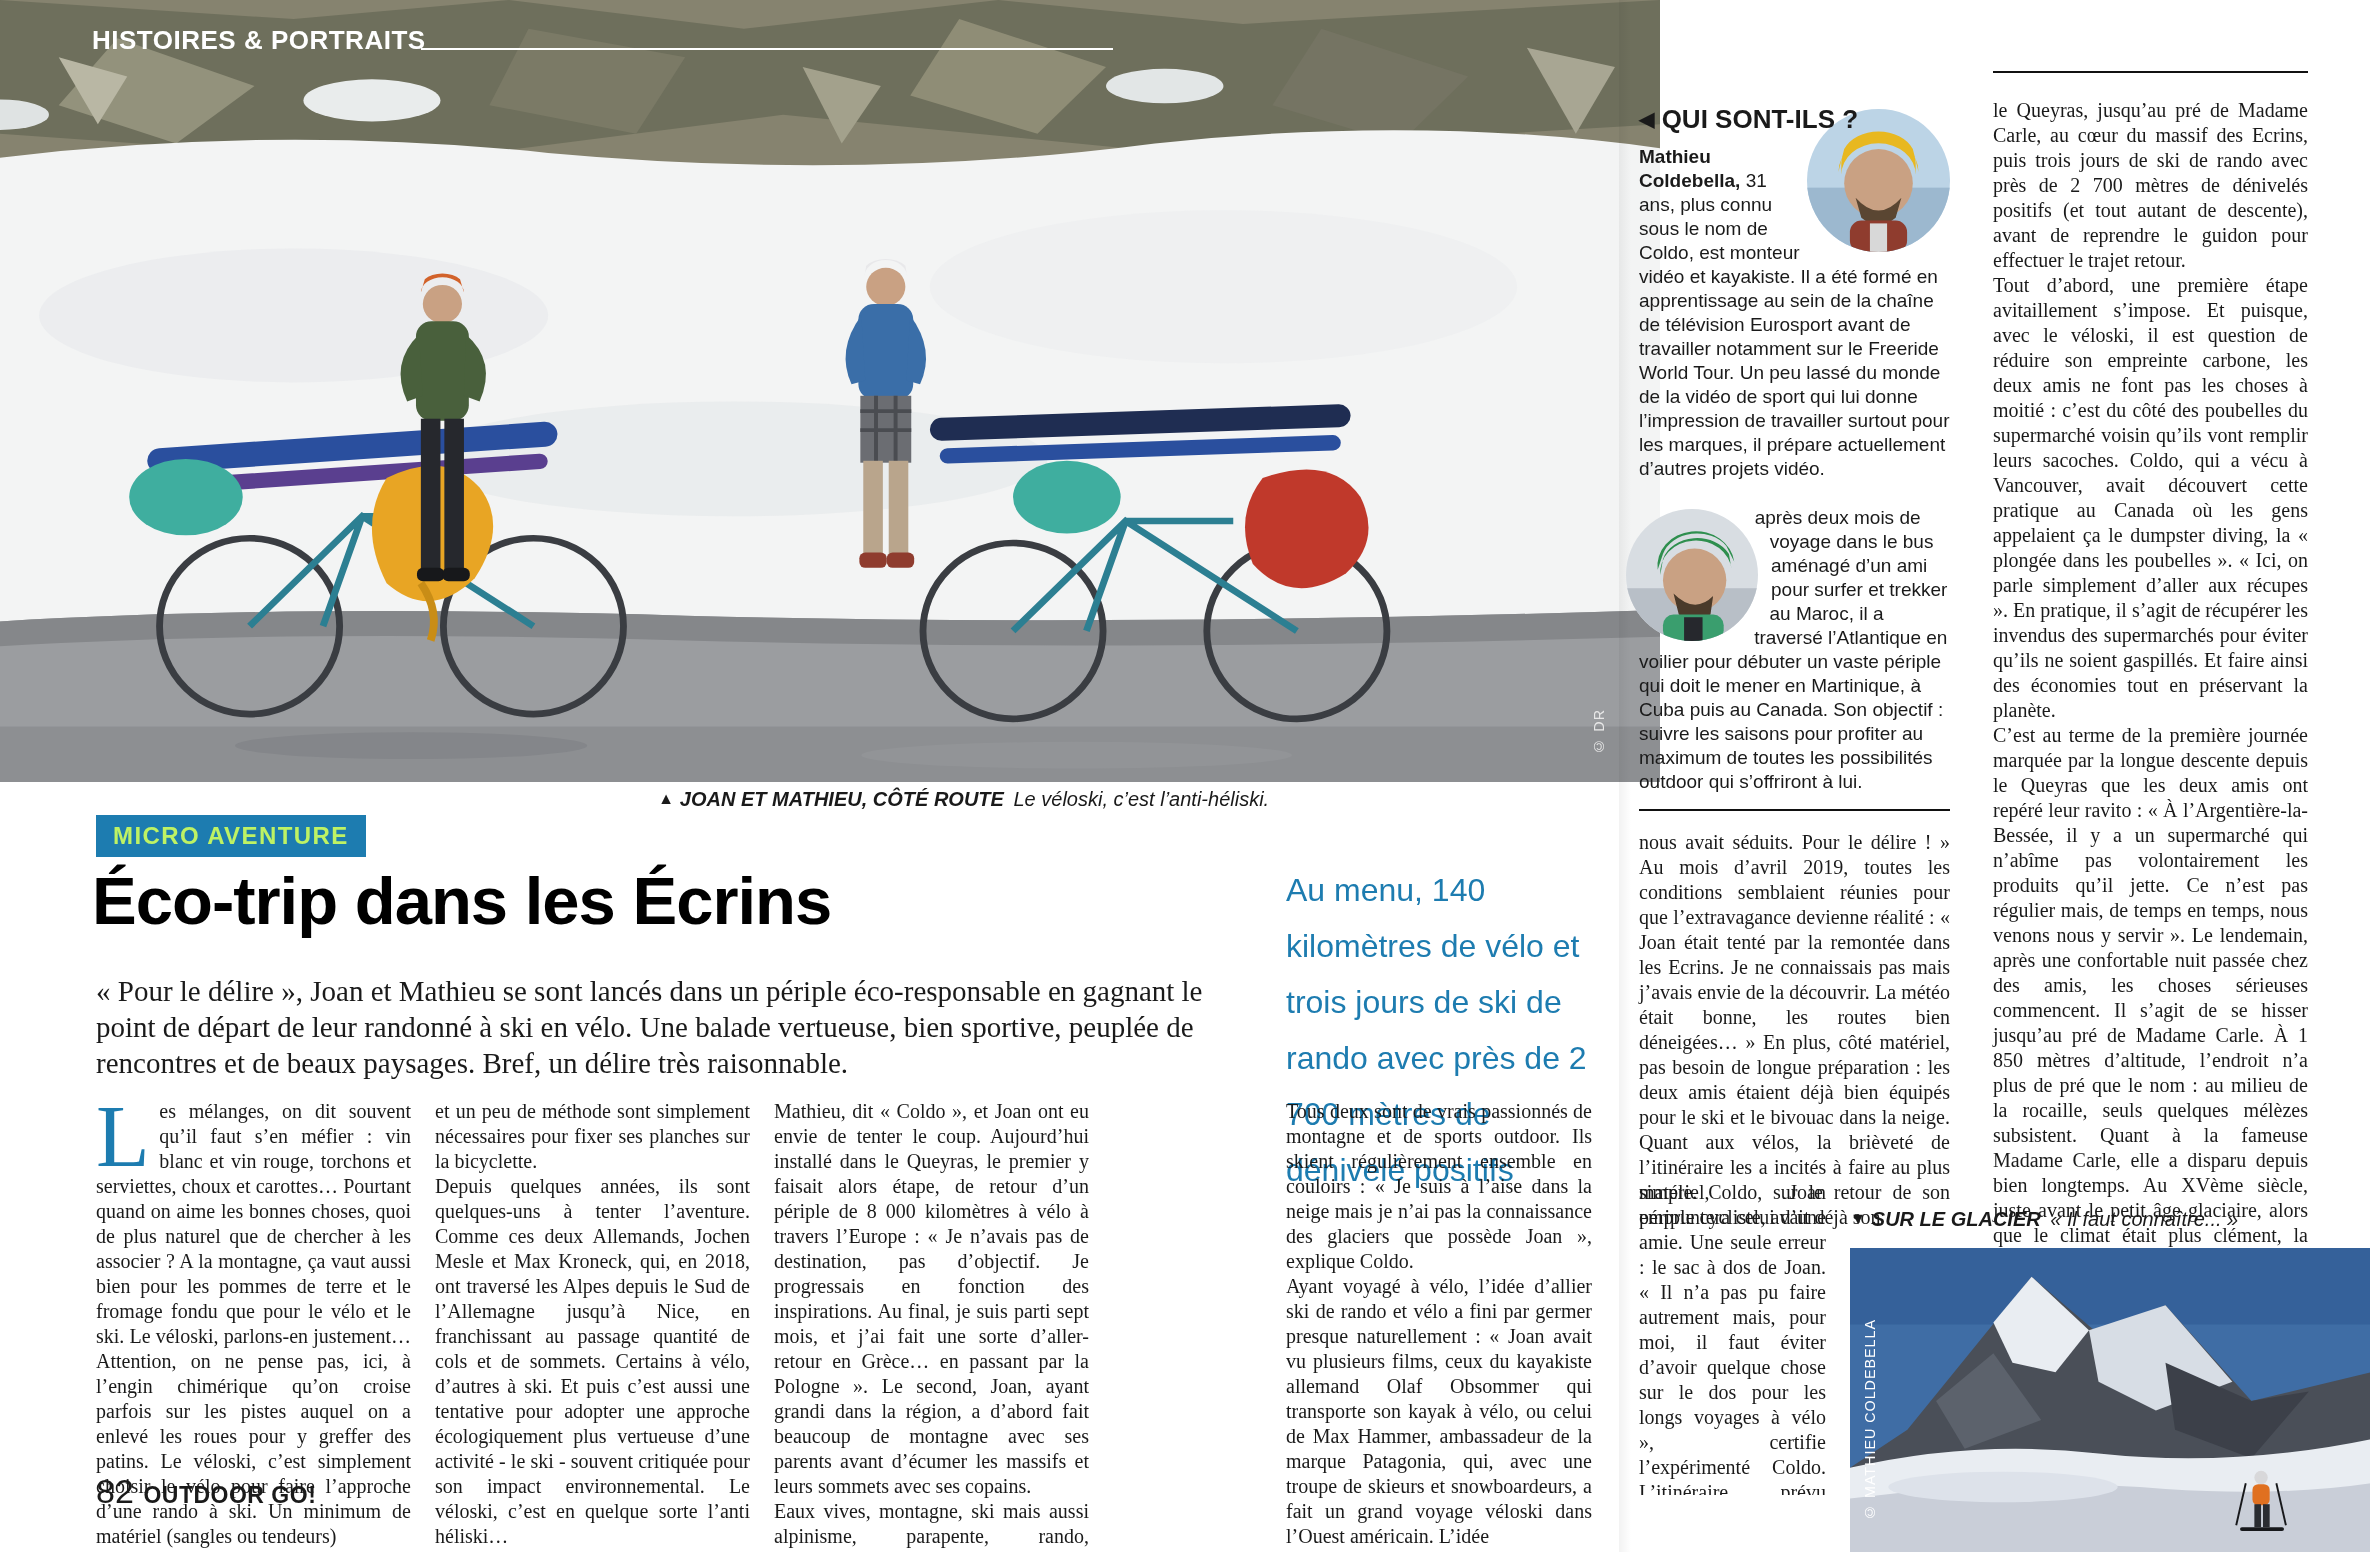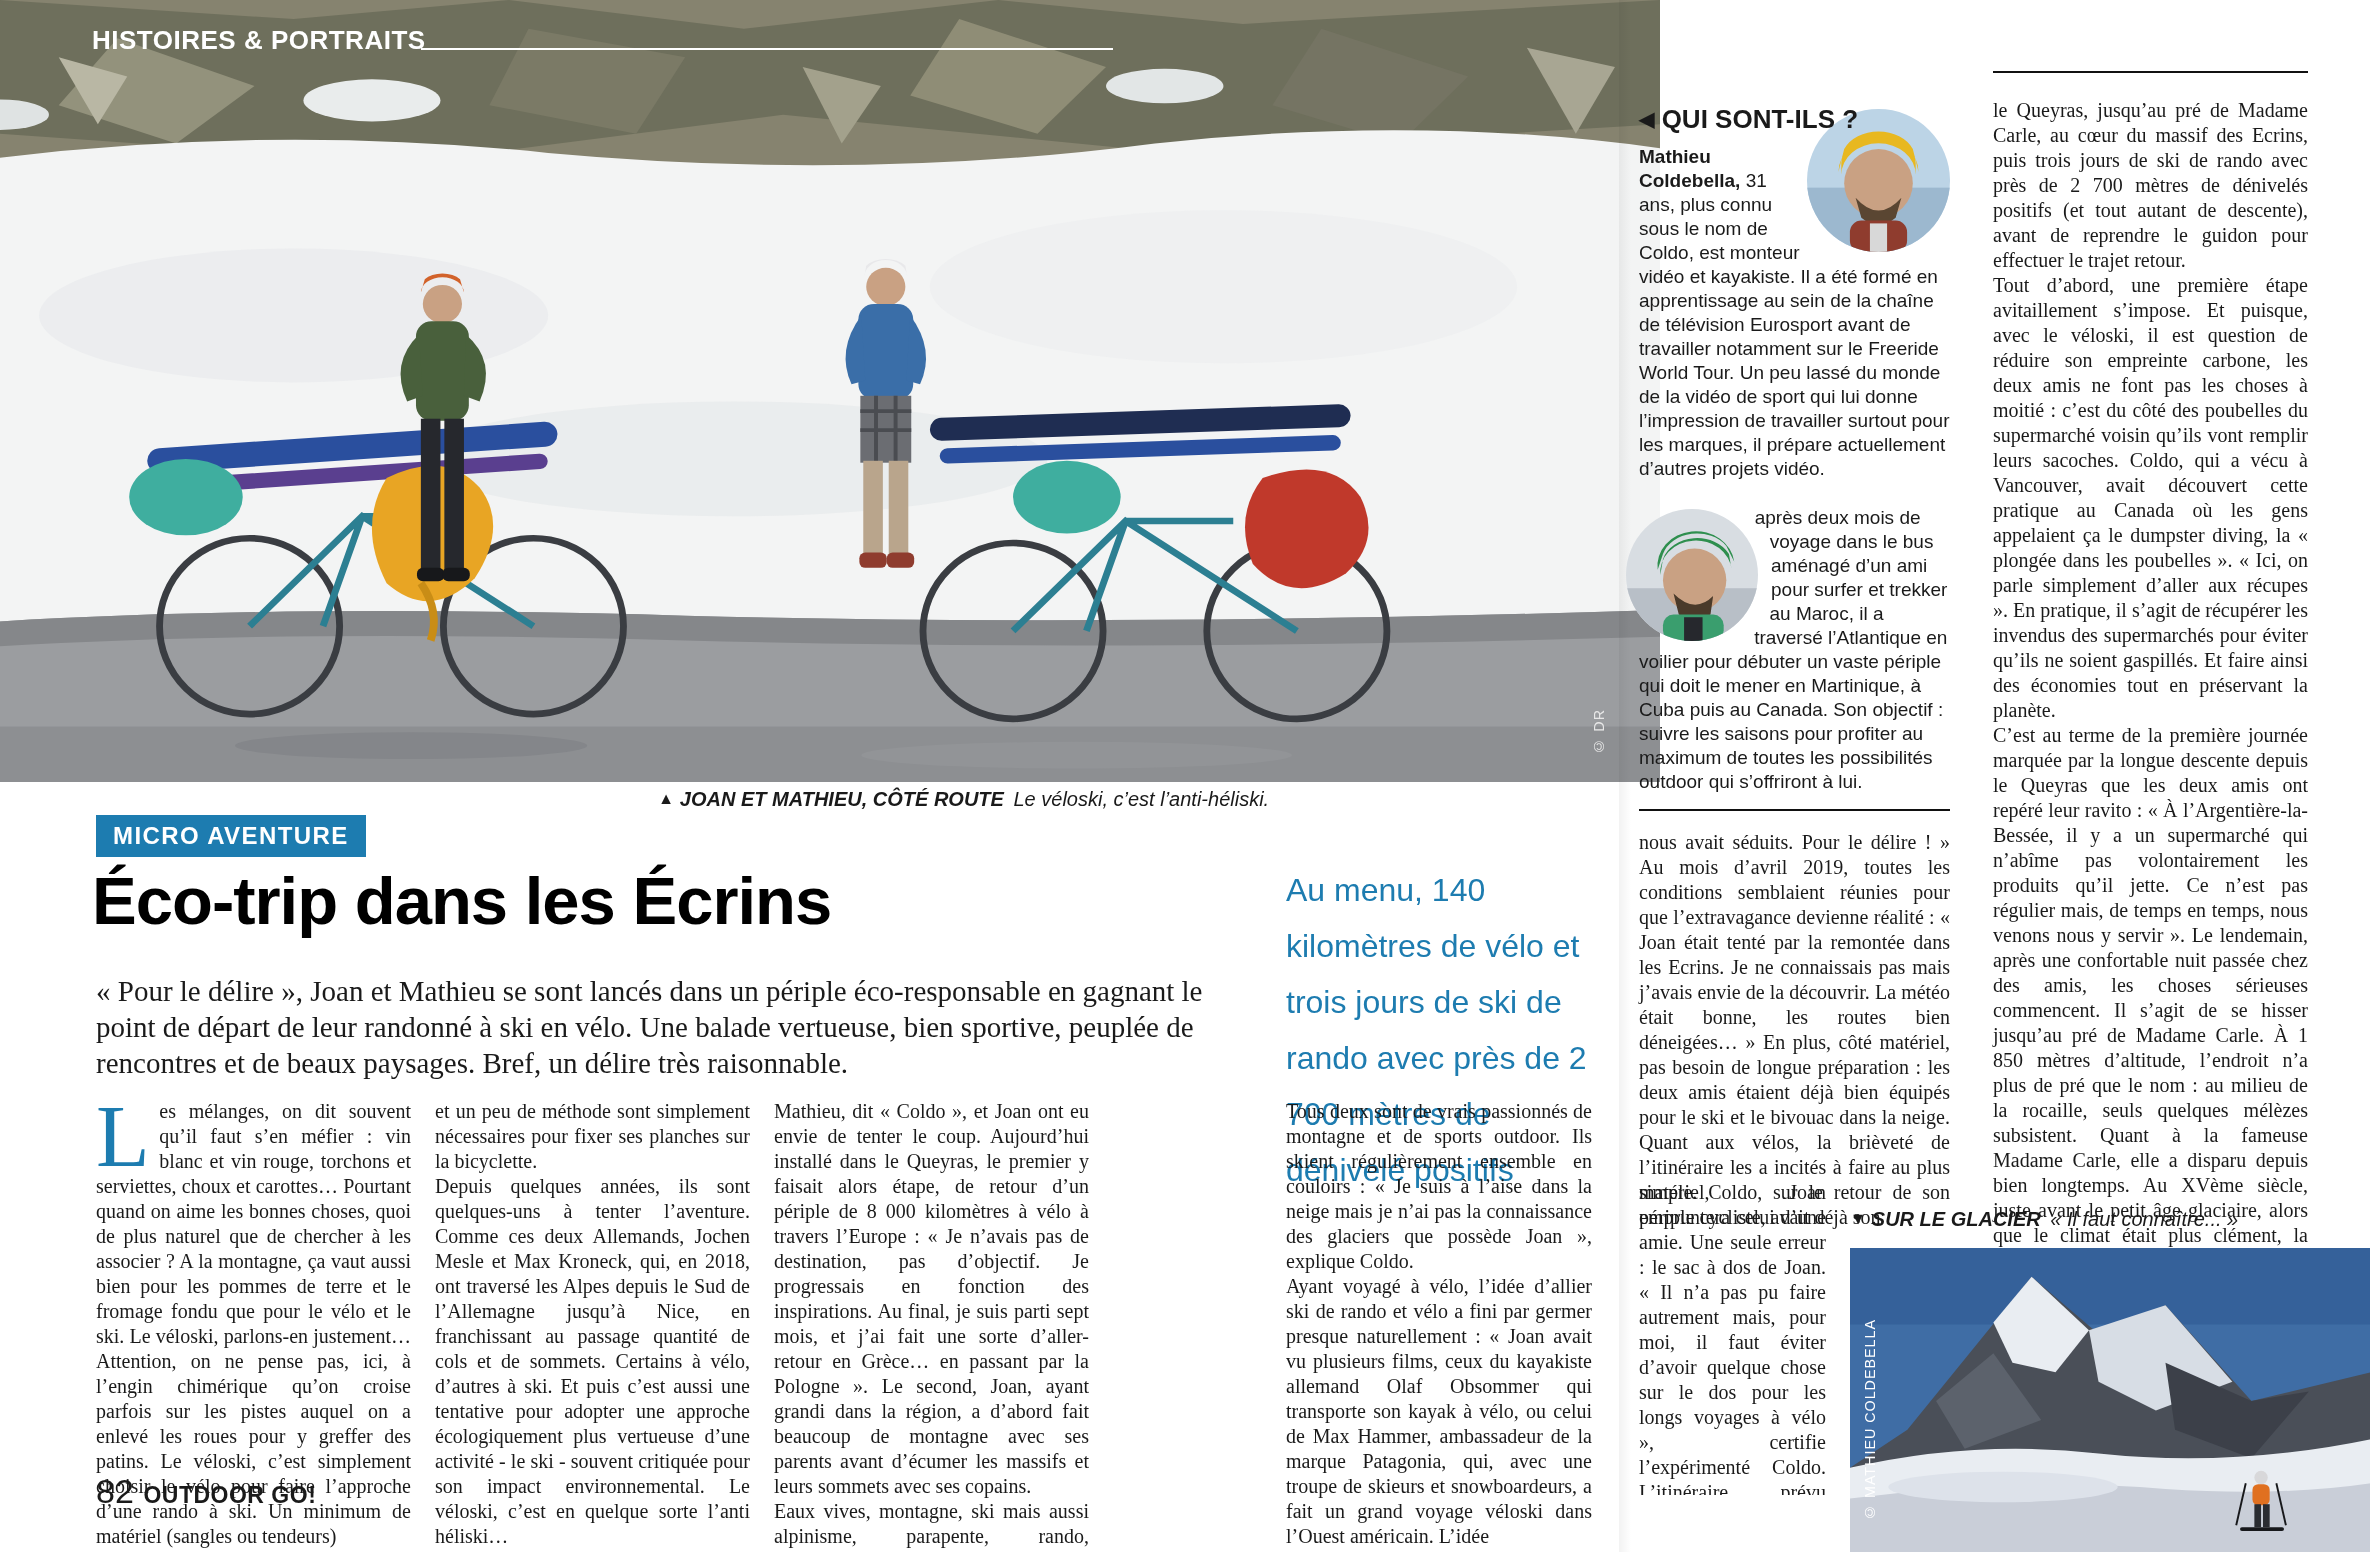--- a/index.html
+++ b/index.html
@@ -17,21 +17,21 @@
     font-size:14.3px; writing-mode:vertical-rl; transform:rotate(180deg); letter-spacing:1px; }
   .credit-dr { left:1591px; top:709px; color:#e8e8e8; }
 
   .hero-caption { position:absolute; left:658px; top:788px; font-family:"Liberation Sans", sans-serif;
     font-size:20px; white-space:nowrap; }
   .cap-marker { font-size:16.3px; position:relative; top:-1.9px; }
   .cap-bold { font-weight:bold; font-style:italic; margin-left:5.7px; }
   .cap-italic { font-style:italic; margin-left:9.6px; }
 
   
-  .kicker { position:absolute; left:96px; top:815px; background:#1d7cb0; color:#ffffff;
+  .kicker { position:absolute; left:96px; top:815px; background:#1d7cb0; color:#bef264;
     font-family:"Liberation Sans", sans-serif; font-weight:bold; font-size:24px;
     letter-spacing:1.4px; padding:6.7px 17px 7.6px 17px; }
   .title { position:absolute; left:92px; top:862px; font-family:"Liberation Sans", sans-serif;
     font-weight:bold; font-size:67px; letter-spacing:-1px; color:#000000; }
   .intro { position:absolute; left:96px; top:973px; width:1147px; font-size:29px; line-height:36px; }
 
   
   .col { position:absolute; font-size:20px; line-height:25px; text-align:justify;
     hyphens:auto; -webkit-hyphens:auto; }
   .col p { margin:0; }

